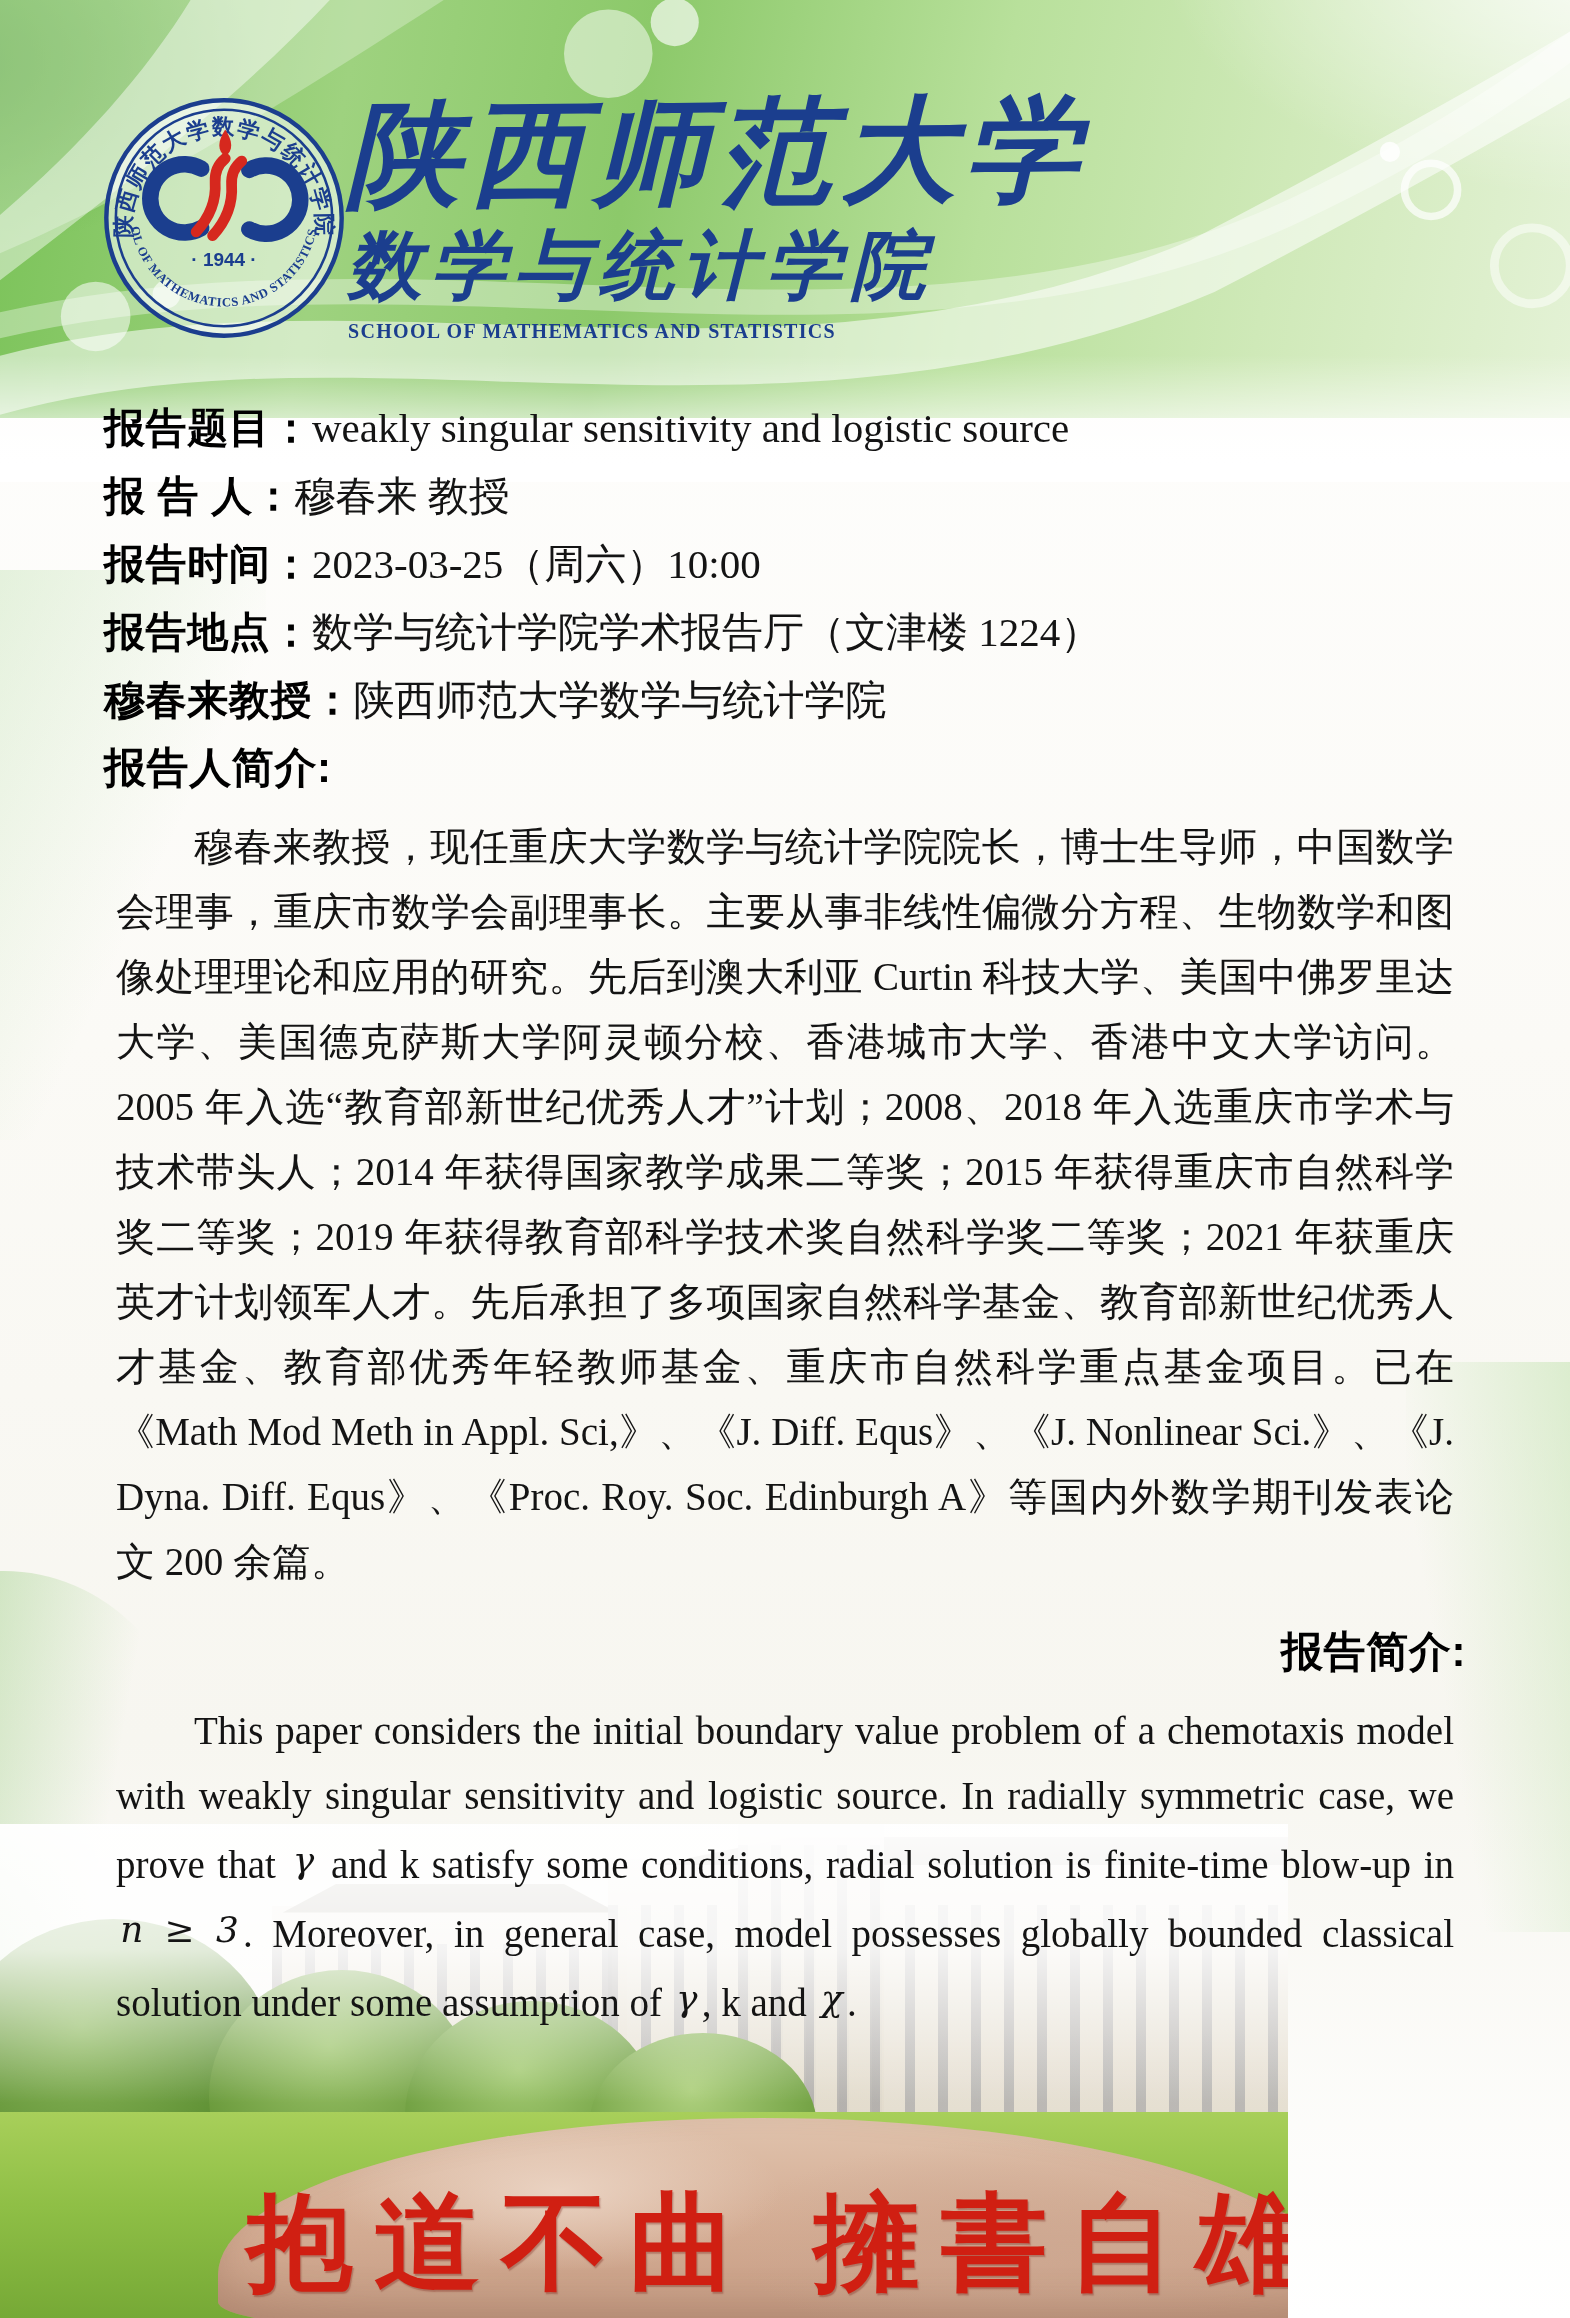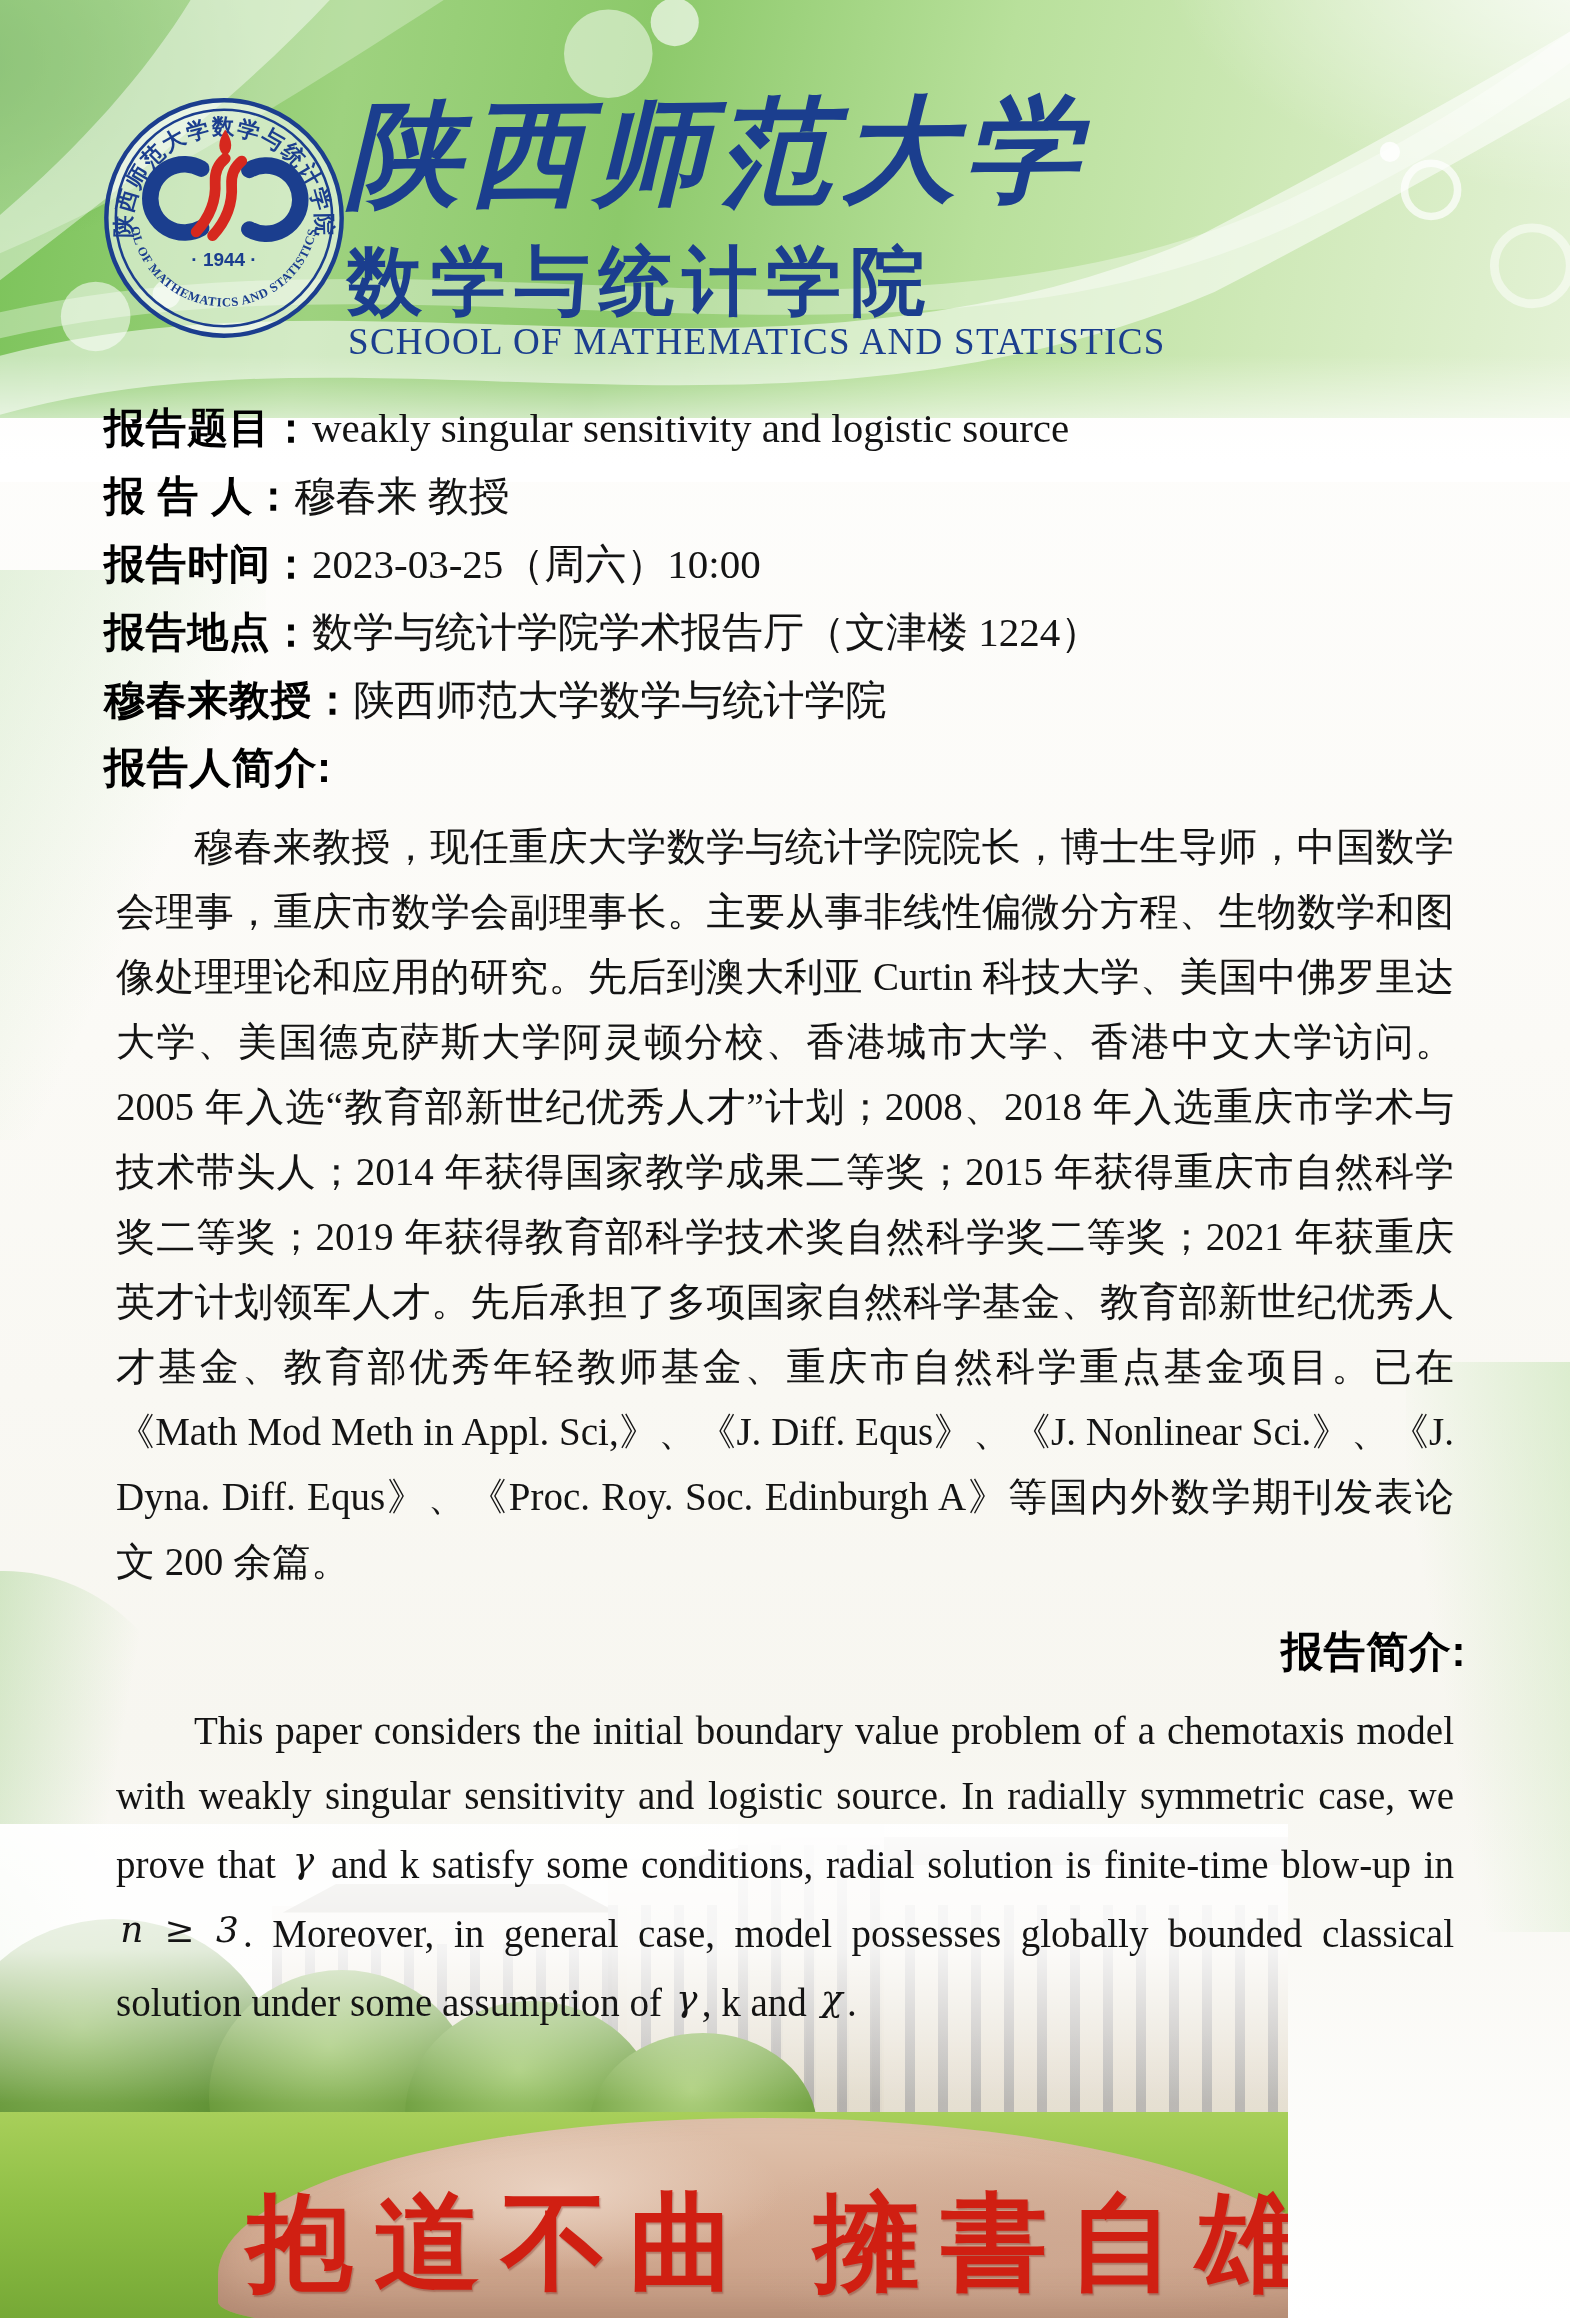--- a/index.html
+++ b/index.html
@@ -31,28 +31,28 @@
     background:linear-gradient(260deg, rgba(190,225,170,0.5) 0%, rgba(255,255,255,0) 70%);}
   
   .seal{position:absolute; left:100px; top:94px; width:248px; height:248px;}
   .uni-name{
     position:absolute; left:345px; top:81px; width:887px;
     font-family:"DejaVu Serif","Liberation Serif",serif;
     font-weight:700; font-style:italic; font-size:115px; line-height:139px;
     color:#1b3e8e; letter-spacing:8.9px; transform:rotate(-0.5deg);
   }
   .school-cn{
-    position:absolute; left:347px; top:232px;
+    position:absolute; left:347px; top:216px;
     font-family:"Liberation Sans","DejaVu Sans",sans-serif;
-    font-weight:900; font-size:75px; color:#1b3e8e; letter-spacing:8.9px;
+    font-weight:900; font-size:75px; color:#1b3e8e; letter-spacing:8.9px;font-style:italic;
   }
   .school-en{
     position:absolute; left:348px; top:320px;
     font-family:"Liberation Serif","DejaVu Serif",serif;
-    font-weight:400; font-size:37px; color:#1b3e8e; letter-spacing:1.3px;
+    font-weight:700; font-size:20px; color:#1b3e8e; letter-spacing:1.3px;
   }
   
   .content{position:absolute; left:104px; top:394px; width:1362px;}
   .fields{font-size:41px; line-height:68px; color:#141414;}
   .field{display:flex; align-items:flex-start;}
   .field .label{
     font-family:"Liberation Sans","DejaVu Sans",sans-serif;
     font-weight:900; color:#000; white-space:pre; flex:0 0 auto; letter-spacing:0.6px;
   }
   .field .value{font-family:"Liberation Serif","DejaVu Serif",serif;}

